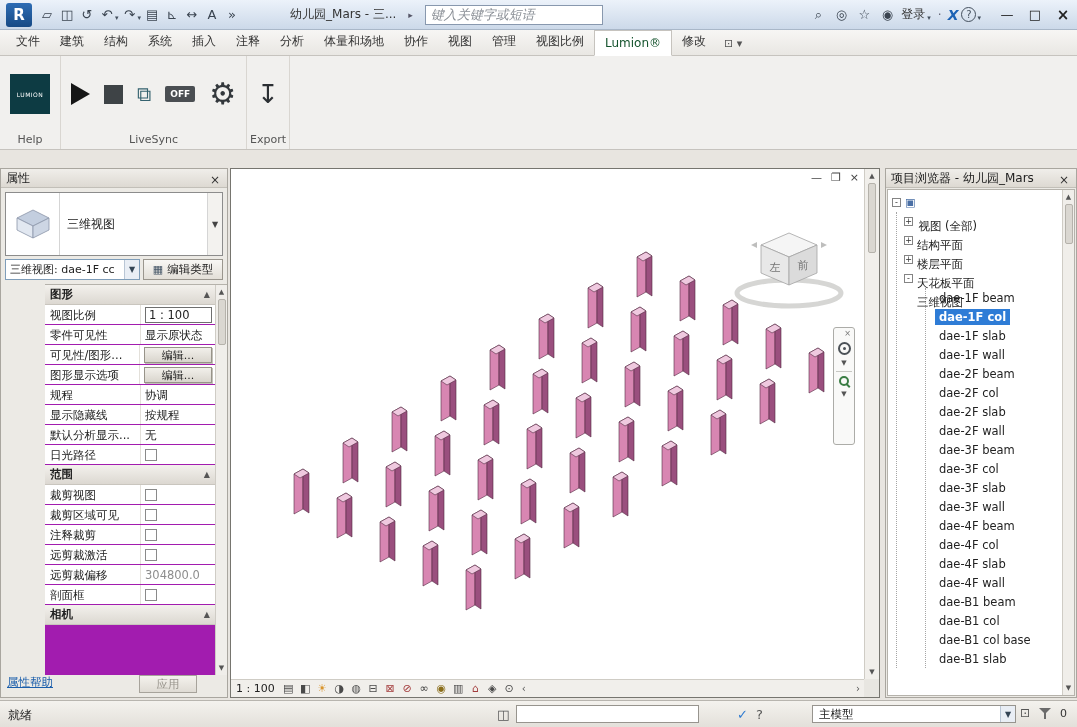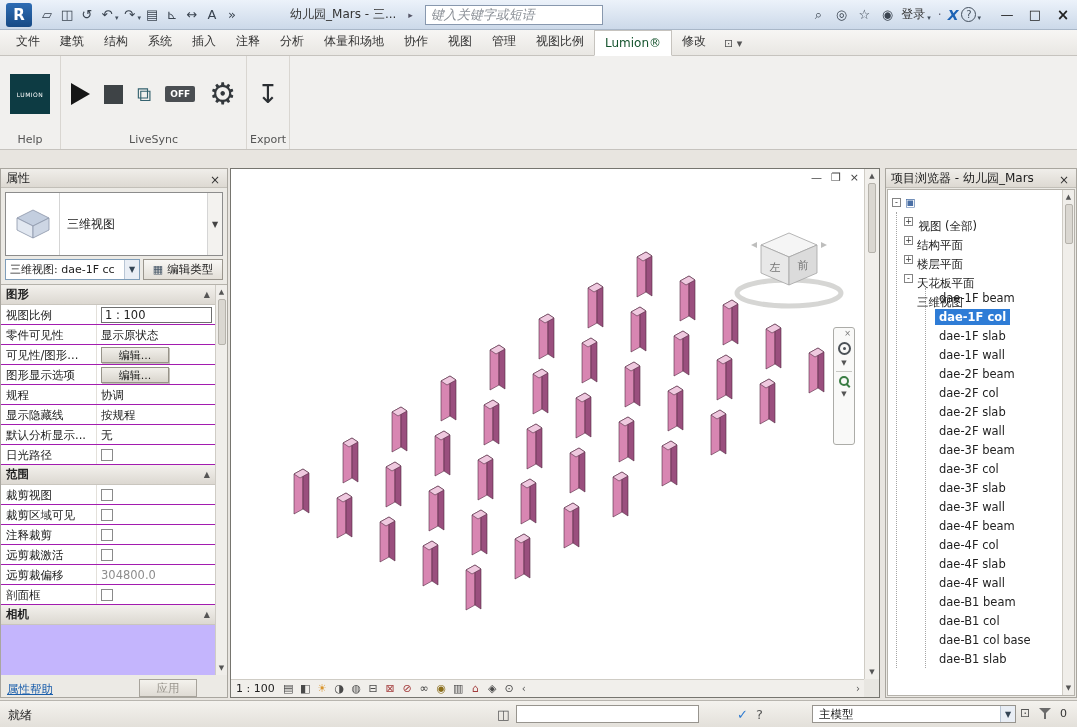--- a/index.html
+++ b/index.html
@@ -77,42 +77,42 @@
   .ts-caret { width:15px; border-left:1px solid #d5d5d5; background:#f3f2ef;
     display:flex; align-items:center; justify-content:center; font-size:8px; color:#444; }
   .selector-row { display:flex; margin:0 4px 4px; gap:3px; height:21px; flex:0 0 auto; }
   .view-combo { flex:1; background:#fff; border:1px solid #7f9db9; display:flex; align-items:center;
     font-size:11px; padding-left:4px; white-space:nowrap; overflow:hidden; }
   .combo-caret { margin-left:auto; width:15px; height:100%; background:#e9eef5;
     border-left:1px solid #b9c6d5; display:flex; align-items:center; justify-content:center; font-size:8px; color:#345; flex:0 0 auto;}
   .edit-type-btn { width:80px; border:1px solid #9a968e; background:linear-gradient(#f8f7f4,#e3dfd8);
     display:flex; align-items:center; justify-content:center; gap:4px; font-size:11.5px; }
   .edit-type-glyph { font-size:11px; color:#456; }
-  .grid-wrap { flex:1; display:flex; overflow:hidden; background:#c4b5fd; border-top:1px solid #b5b2ab; }
+  .grid-wrap { flex:1; display:flex; overflow:hidden; background:#a21caf; border-top:1px solid #b5b2ab;margin-left:44px; }
   .pgrid { flex:1; overflow:hidden; }
   .psection { height:20px; background:linear-gradient(#f3f1ed,#dcd8d1); border-bottom:1px solid #c9c5be;
     display:flex; align-items:center; padding:0 5px; font-size:11.5px; font-weight:bold; }
   .psection .chev { margin-left:auto; font-size:8px; color:#555; font-weight:normal; }
   .prow { display:flex; height:20px; border-bottom:1px solid #a21caf; background:#fff; }
   .plabel { width:96px; padding:3px 2px 0 5px; border-right:1px solid #e3e0da;
     font-size:11.5px; white-space:nowrap; overflow:hidden; }
   .pvalue { flex:1; padding:1px 3px 0 4px; font-size:11.5px; display:flex; align-items:center; }
   .pv-input { border:1px solid #6f6f6f; background:#fff; height:16px; width:100%;
     padding:0 3px; display:flex; align-items:center; }
   .pv-btn { width:68px; height:16px; background:linear-gradient(#f2f0eb,#d9d5cd);
     border:1px solid #979389; box-shadow:1px 1px 0 #c4c1ba; font-size:11px;
     display:flex; align-items:center; justify-content:center; }
   .pv-check { width:12px; height:12px; border:1px solid #8a8a8a; background:#fff; }
   .muted { color:#8d8d8d; }
   .scrollcol { width:12px; background:#f0eeea; border-left:1px solid #cfccc5;
     display:flex; flex-direction:column; align-items:center; flex:0 0 auto; }
   .scroll-arrow { font-size:7px; color:#555; padding:3px 0; }
   .scroll-thumb { width:8px; background:#dad7d1; border:1px solid #b5b2ab; border-radius:2px; }
   .scroll-fill { flex:1; }
-  .props-footer { height:22px; display:flex; align-items:flex-end; padding:0 6px; flex:0 0 auto; }
+  .props-footer { height:22px; display:flex; align-items:flex-start; padding:0 6px; flex:0 0 auto; }
   .help-link { color:#1b5eab; text-decoration:underline; font-size:11.5px; }
   .apply-btn { margin-left:auto; margin-right:24px; width:58px; height:18px;
     border:1px solid #a7a39b; background:linear-gradient(#f4f2ed,#dfdbd4); color:#98948c;
     font-size:11.5px; display:flex; align-items:center; justify-content:center; }
   
   .viewport { position:absolute; left:230px; top:168px; width:650px; height:530px;
     background:#fff; border:1px solid #76756f; }
   .vp-winbtns { position:absolute; right:20px; top:2px; display:flex; gap:9px;
     font-size:11px; color:#444; z-index:5; }
   .columns-svg { position:absolute; left:0; top:0; }

